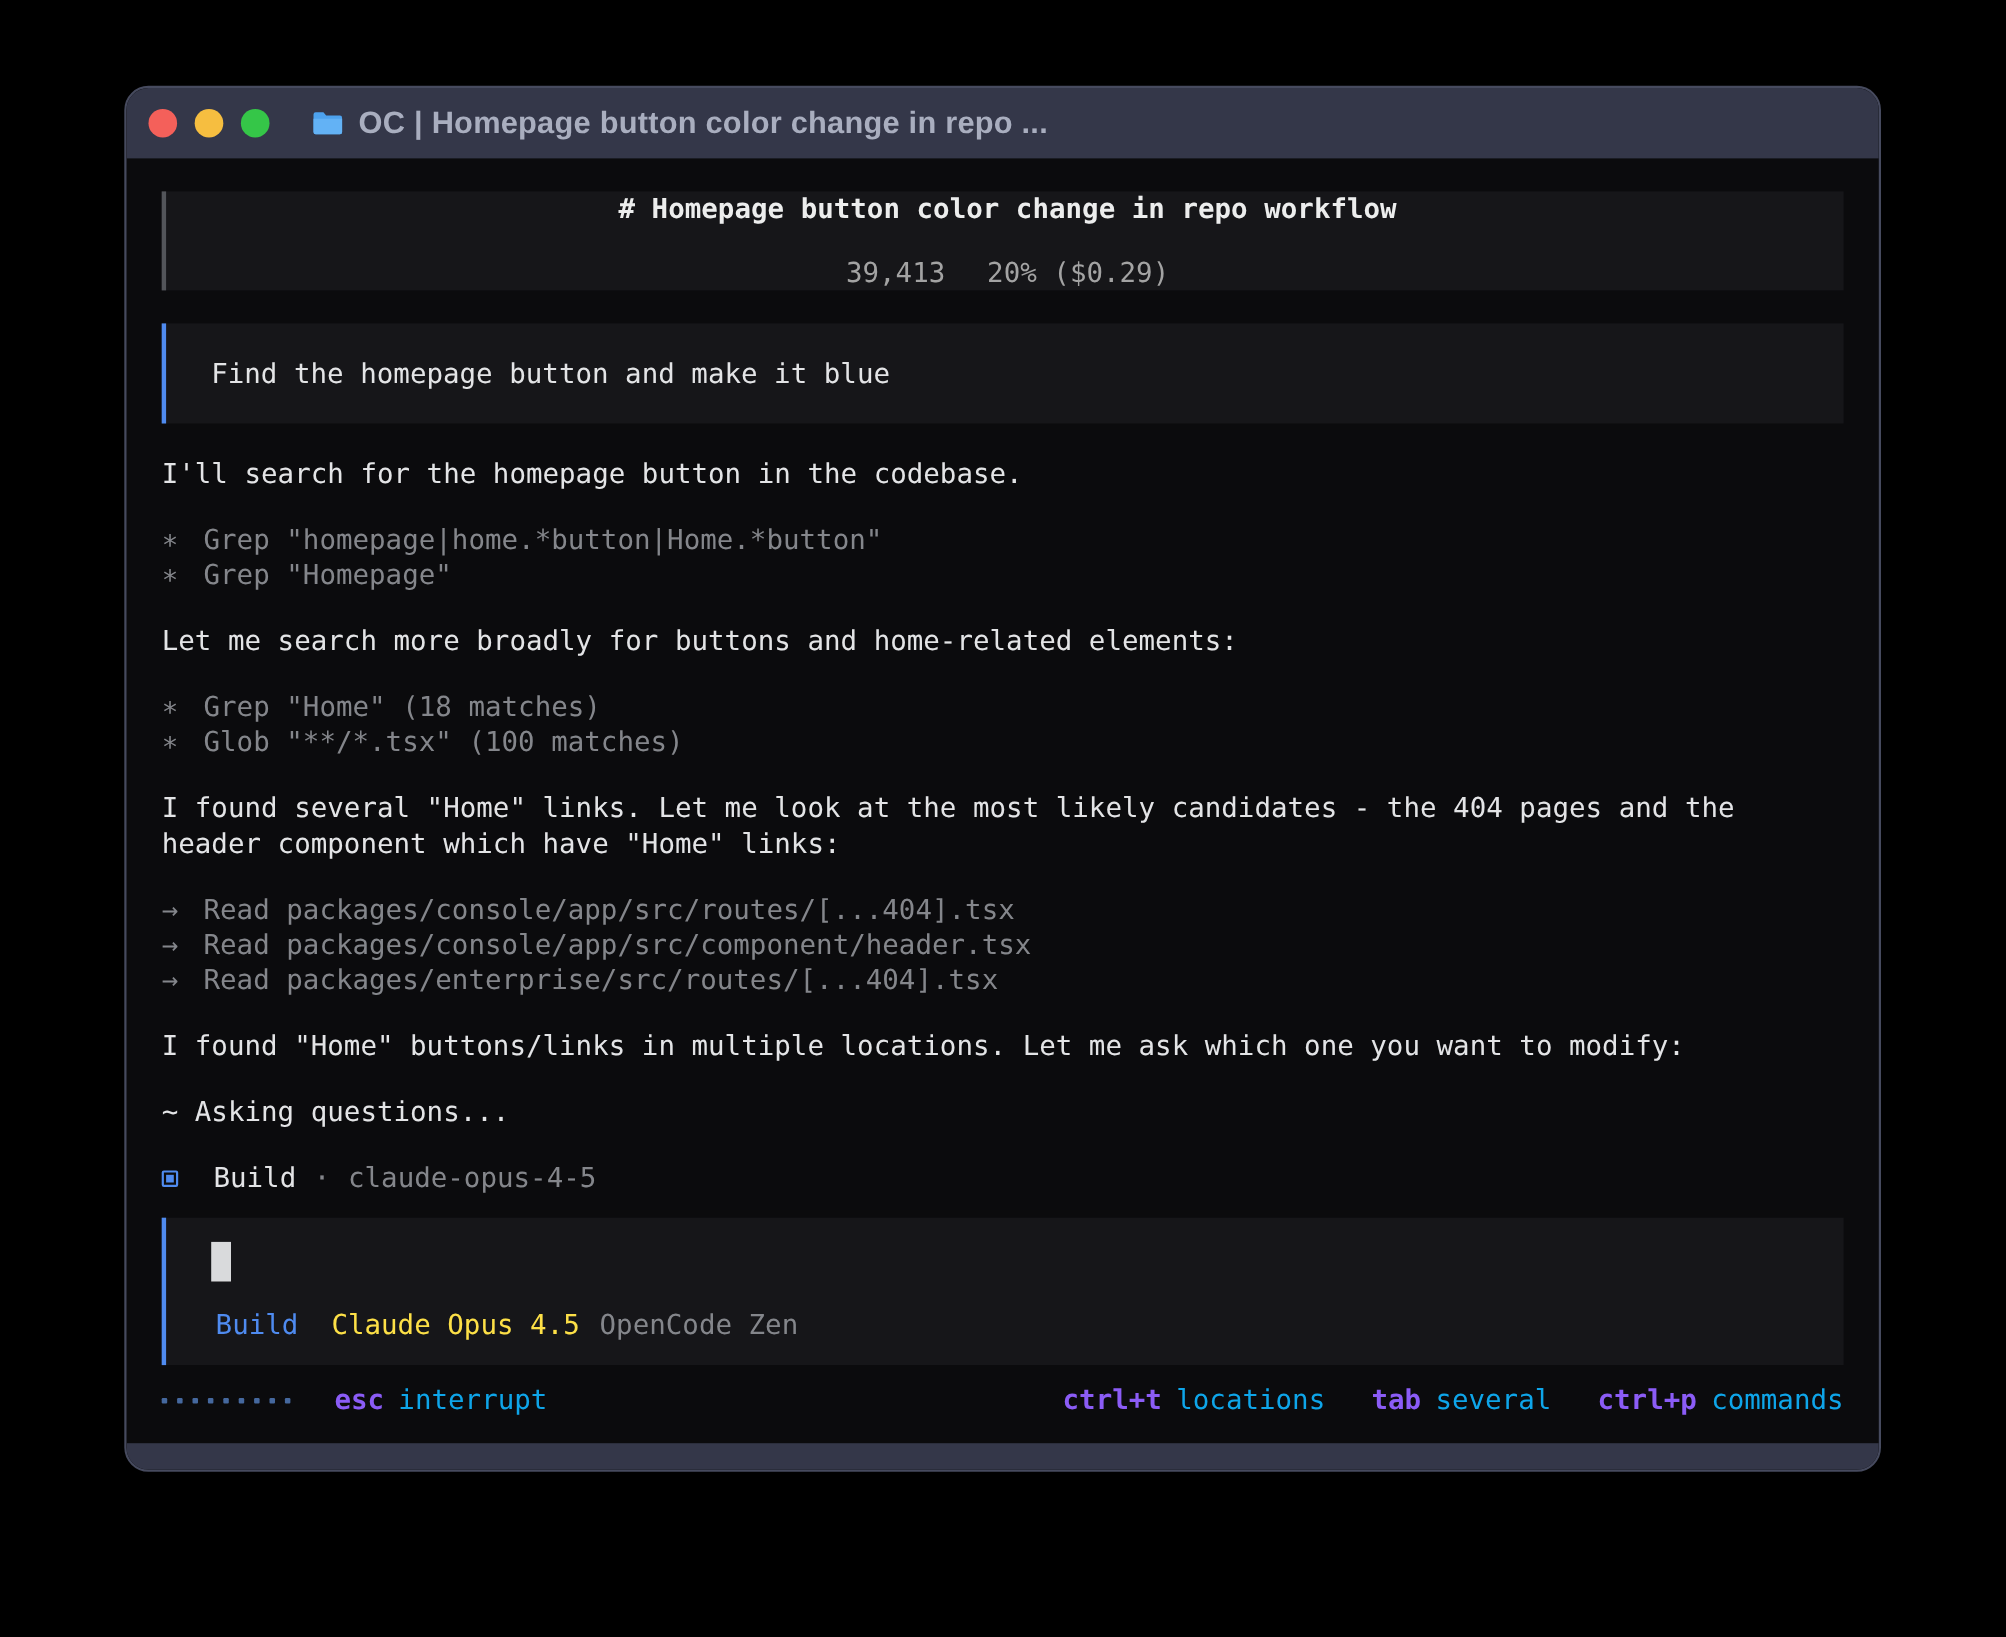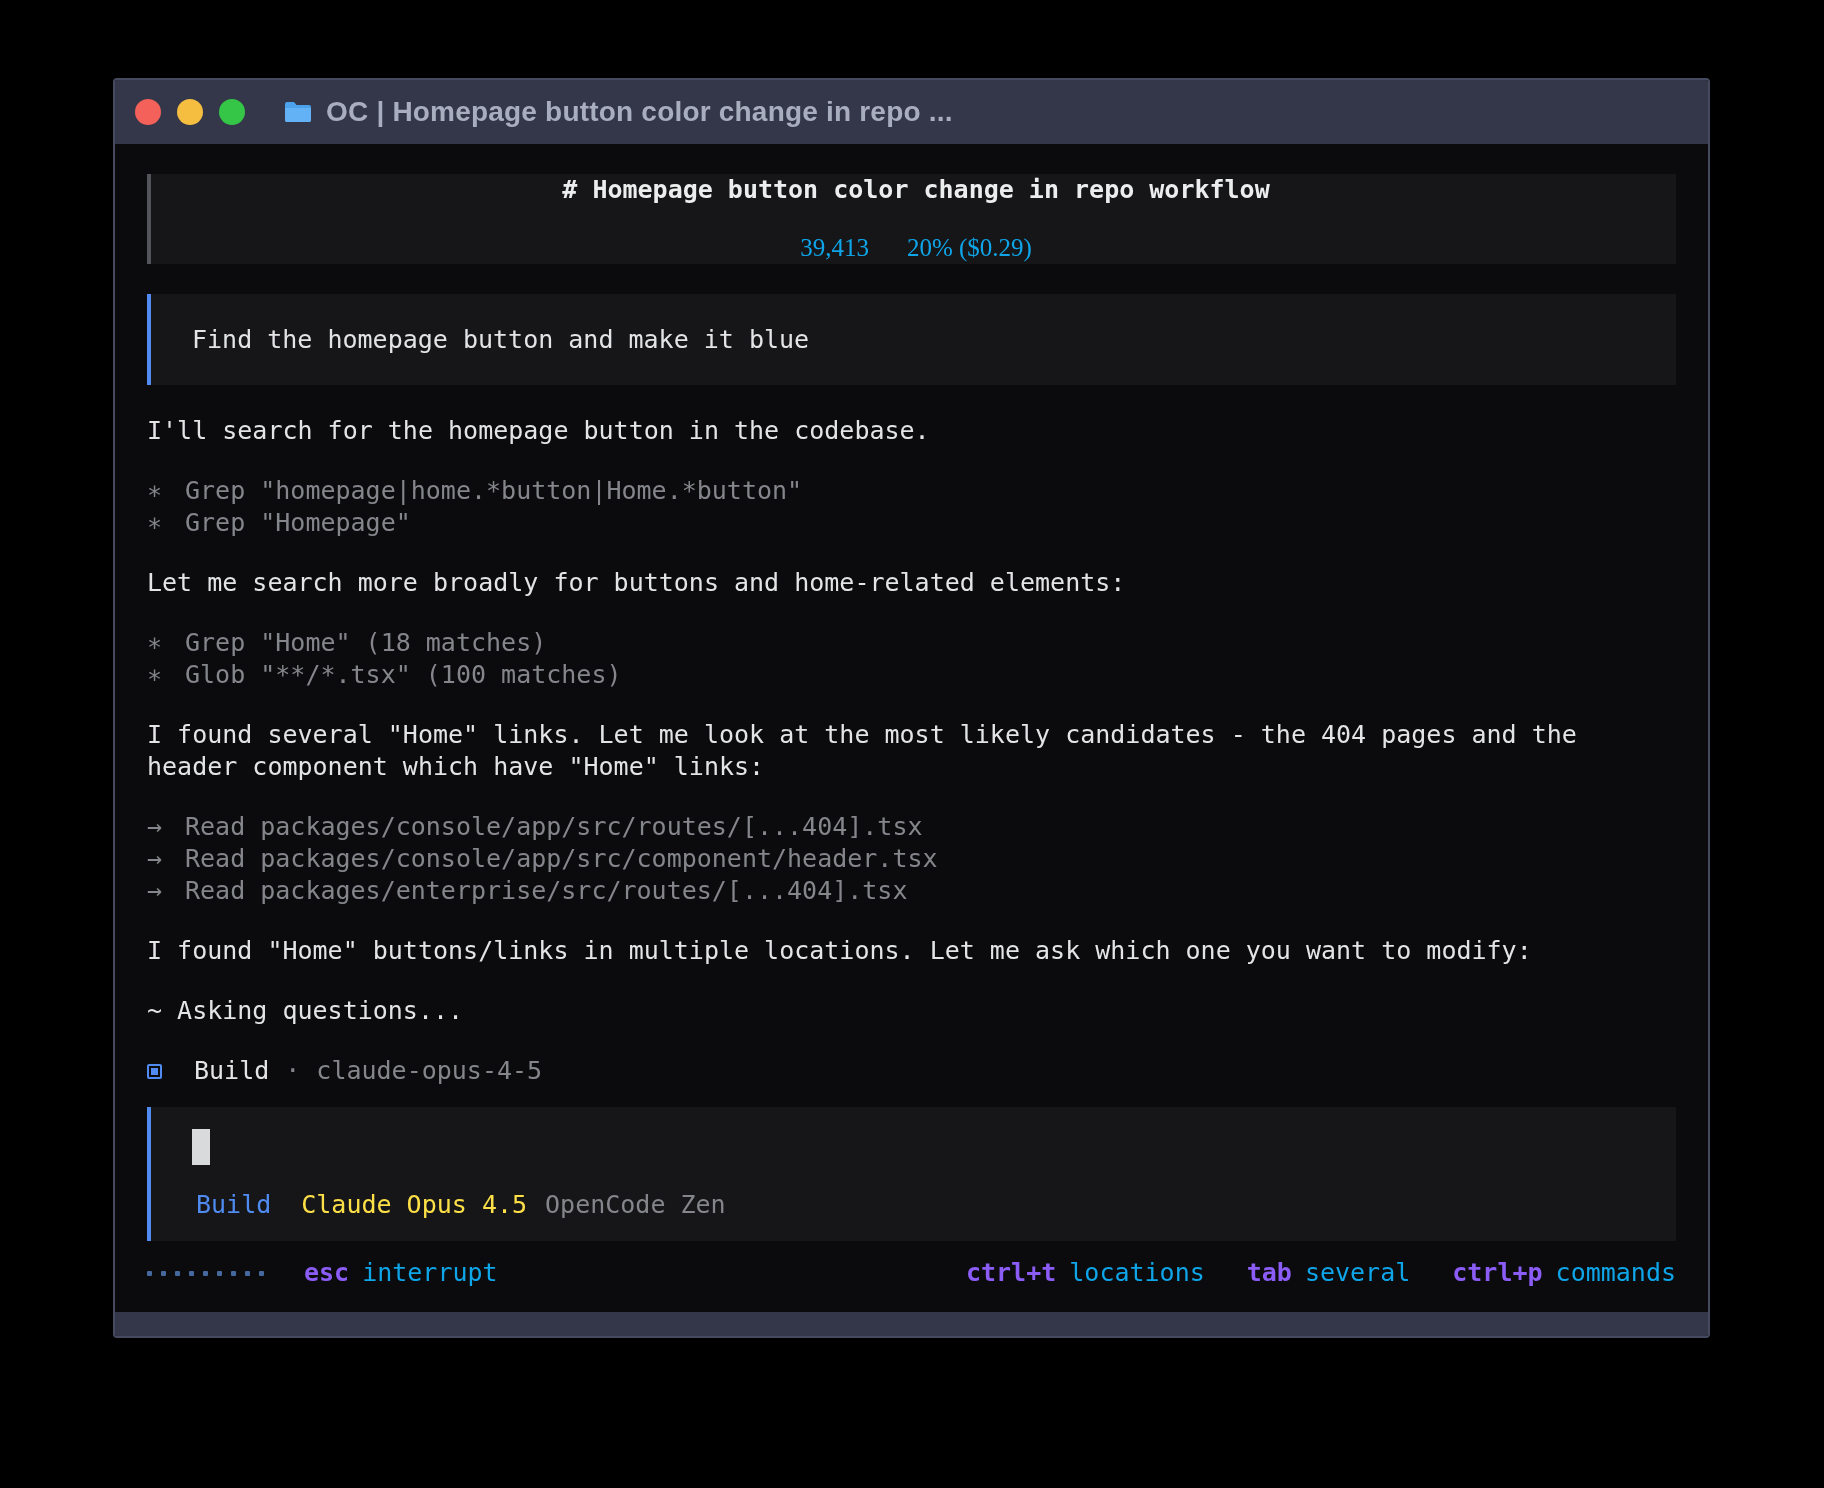--- a/index.html
+++ b/index.html
@@ -1,21 +1,21 @@
 <!DOCTYPE html>
 <html><head>
 <meta charset="utf-8">
 <style>
   * { margin:0; padding:0; box-sizing:border-box; }
   html,body { width:1824px; height:1488px; background:#000000; overflow:hidden; }
   body { font-family:"DejaVu Sans Mono", monospace; }
 
   .window {
     position:absolute; left:113px; top:78px; width:1597px; height:1260px;
-    background:#0b0b0d; border:2px solid #464a5e; border-radius:4px;
+    background:#0b0b0d; border:2px solid #464a5e; border-radius:22px;
     overflow:hidden;
   }
 
   
   .titlebar {
     height:64px; background:#343749; display:flex; align-items:center;
     padding-left:20px;
   }
   .traffic { width:26px; height:26px; border-radius:50%; margin-right:16px; }
   .traffic.red    { background:#f4605a; }
@@ -37,21 +37,21 @@
   .panel {
     background:#161619; border-left:4px solid #53555a;
     padding:0 36px 0 41px;
   }
   .header-panel {
     margin-top:30px; height:90px; display:flex; align-items:center;
     justify-content:space-between;
     flex-direction:column;
   }
   .header-panel .h-title { font-weight:bold; color:#eceded; white-space:pre; }
-  .header-panel .h-stats { color:#0ea5e9; display:flex; gap:38px; white-space:pre;font-family:Liberation Serif, serif; }
+  .header-panel .h-stats { color:#a3a3a3; display:flex; gap:38px; white-space:pre; }
 
   .user-block {
     margin-top:30px; height:91px; border-left-color:#4f8bf0;
     display:flex; align-items:center;
   }
 
   .chat { }
   .chat p.msg { margin-top:28px; max-width:1490px; }
   .chat p.first { margin-top:30px; }
   .tool-group { margin-top:28px; color:#84868b; }

